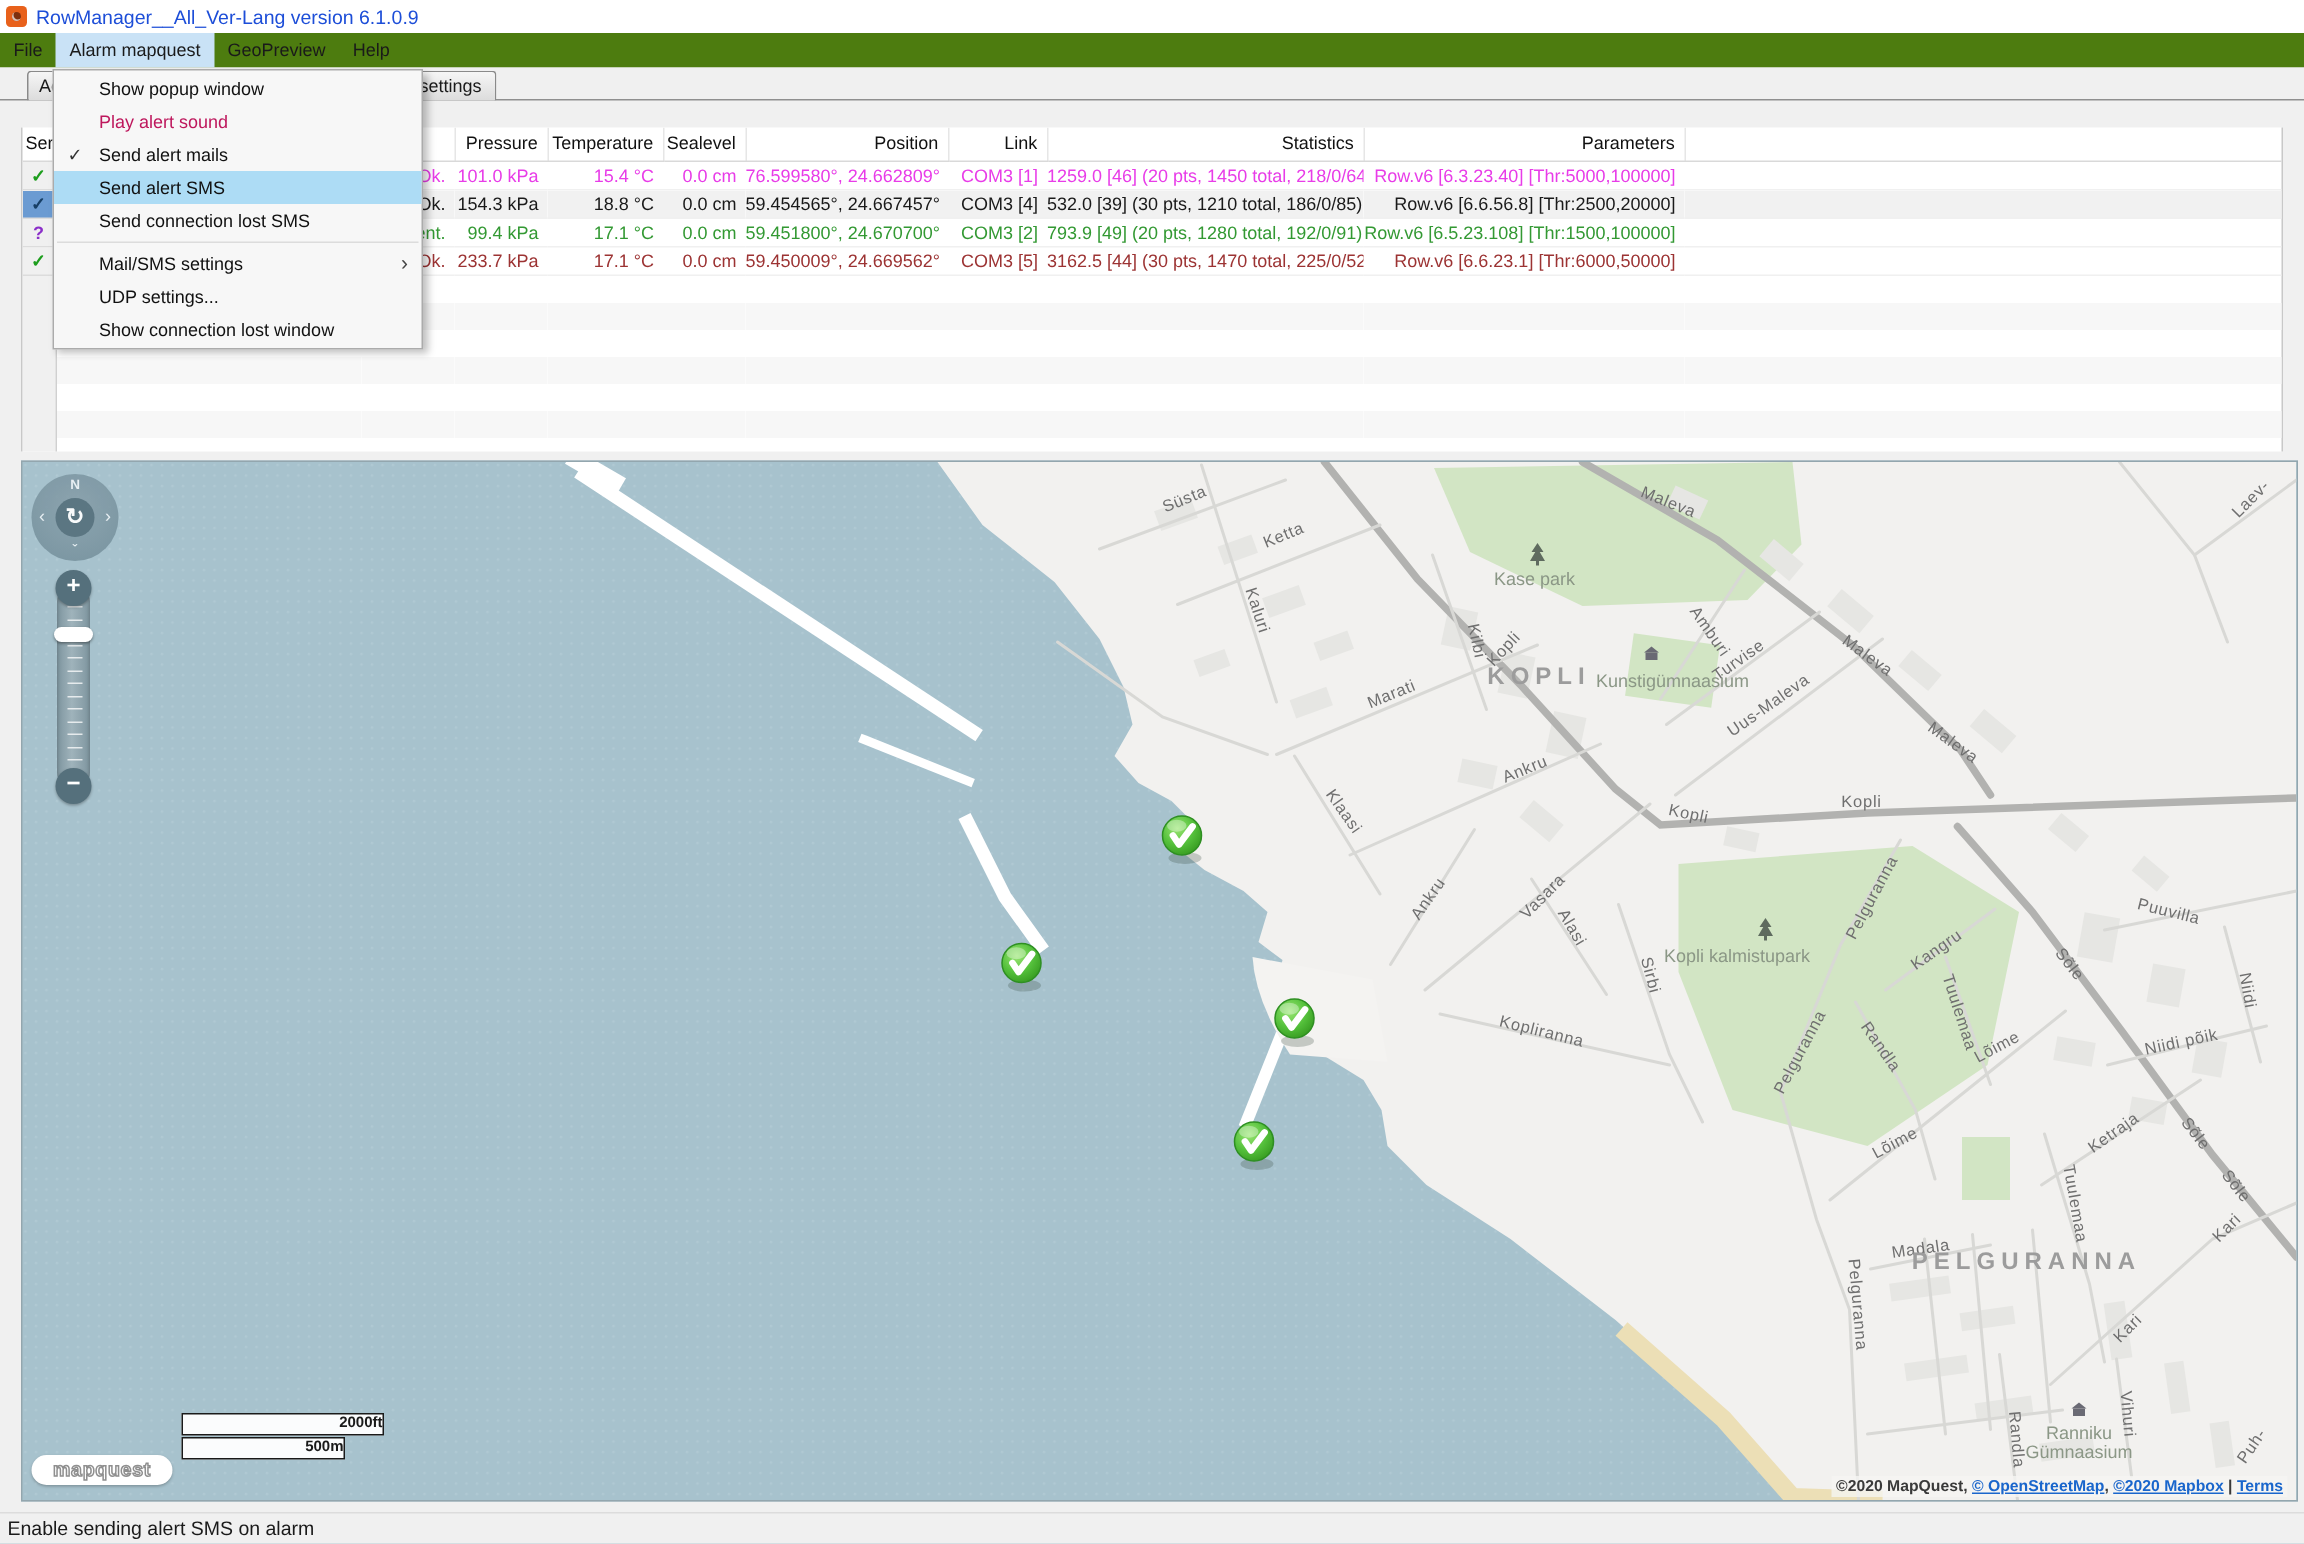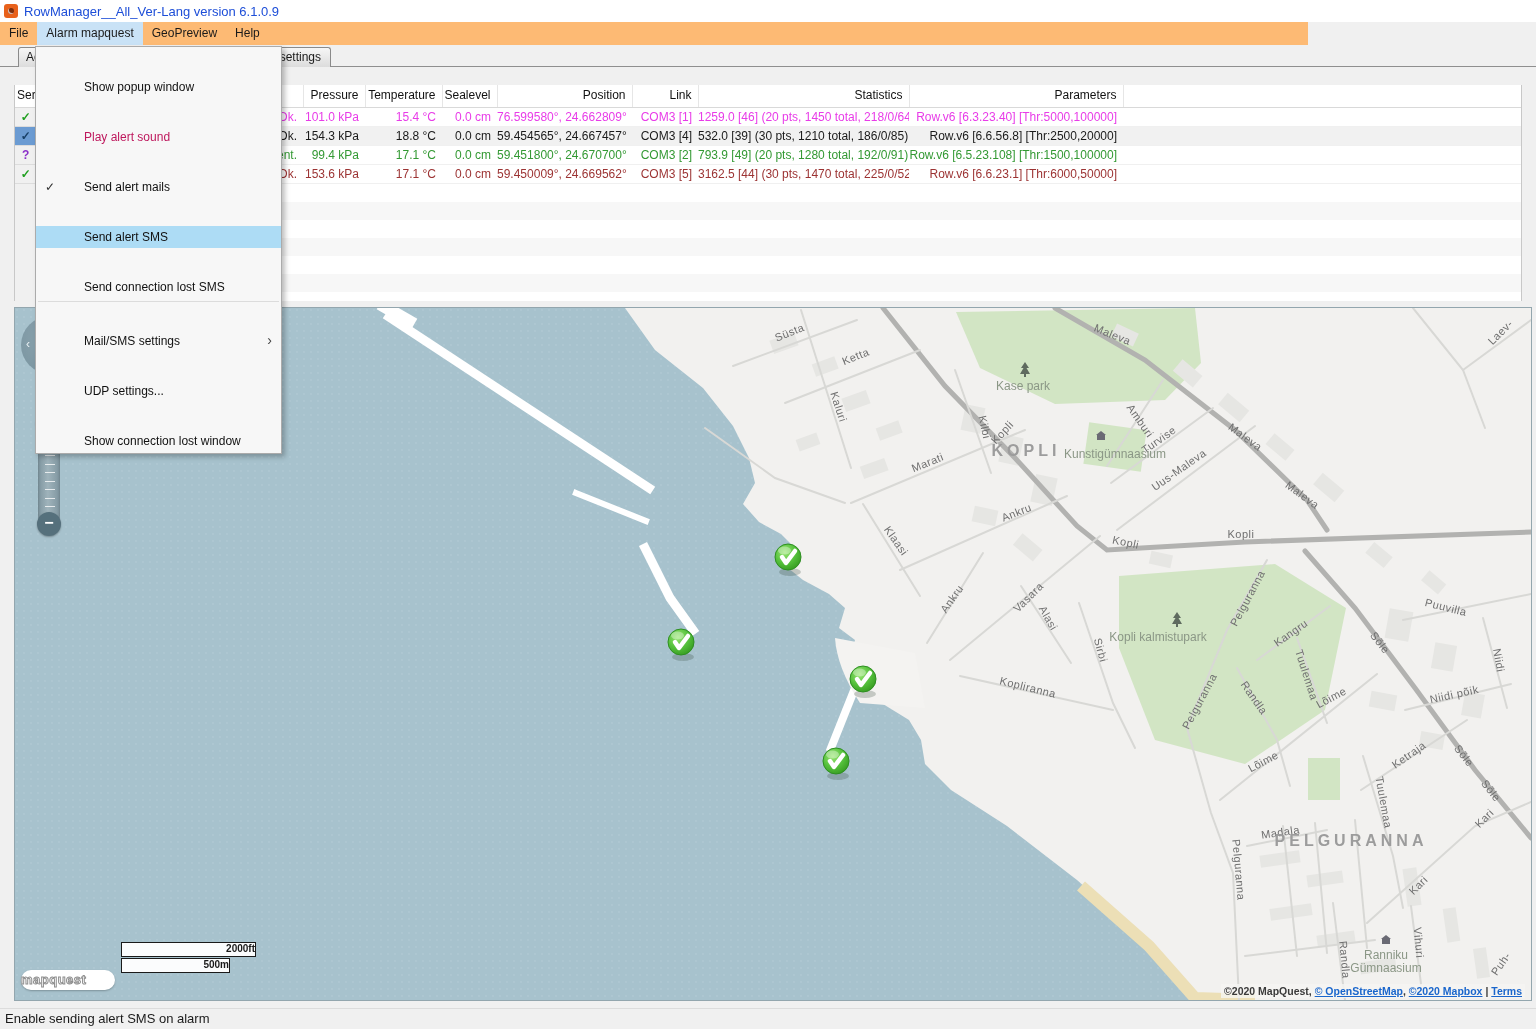--- a/index.html
+++ b/index.html
@@ -8,21 +8,21 @@
 
   
   #titlebar{position:absolute;left:0;top:0;width:1536px;height:22px;background:#ffffff;
             display:flex;align-items:center;gap:6px;padding-left:4px;box-sizing:border-box;}
   #appicon{width:14px;height:14px;border-radius:3px;background:#e8611b;position:relative;flex:0 0 auto;}
   #appicon::after{content:"";position:absolute;left:4px;top:4px;width:6px;height:6px;border-radius:50%;
                   background:#7d2f0e;box-shadow:inset 1px -1px 0 rgba(255,255,255,.7);}
   #apptitle{font-size:13px;color:#1d4ed8;}
 
   
-  #menubar{position:absolute;left:0;top:22px;width:1308px;height:23px;background:#fdba74;
+  #menubar{position:absolute;left:0;top:22px;width:1536px;height:23px;background:#4d7c0f;
            display:flex;align-items:stretch;border-bottom:0;}
   .mb{padding:4px 9px;cursor:default;}
   .mb.active{background:#c9e2f6;}
 
   
   #tabstrip{position:absolute;left:0;top:45px;width:1536px;height:22px;background:#f0f0f0;
             border-bottom:1px solid #8f8f8f;box-sizing:border-box;}
   .tab{position:absolute;top:2px;height:20px;background:linear-gradient(#f6f6f6,#dcdcdc);
        border:1px solid #8a8a8a;border-bottom:none;border-radius:3px 3px 0 0;box-sizing:border-box;
        font-size:12px;line-height:18px;overflow:hidden;white-space:nowrap;}
@@ -48,21 +48,21 @@
   #grid tr.selected td{background:#f1f1f1;}
   #grid tr.selected td.rh{background:#6b9bd2;}
   #grid tr.empty td{border-bottom:none;}
   #grid tr.stripe td{background:#f7f7f7;}
   #grid tr.stripe td.rh{background:#f0f0f0;}
   .ri{font-size:12px;}
 
   
   #alarm-menu{position:absolute;left:35px;top:46px;width:245px;background:#f7f7f7;
               border:1px solid #ababab;box-shadow:3px 3px 5px rgba(0,0,0,.25);z-index:50;padding:1px 0;}
-  .mi{position:relative;height:22px;line-height:22px;padding-left:48px;color:#111;margin-top:28px;}
+  .mi{position:relative;height:22px;line-height:22px;padding-left:30px;color:#111;}
   .mi .gut{position:absolute;left:9px;top:0;width:16px;color:#333;}
   .mi .sub{position:absolute;right:9px;top:-1px;font-size:14px;color:#444;}
   .mi.hl{background:#addcf5;}
   .mi.disabled{color:#be185d;}
   .msep{height:1px;background:#dcdcdc;margin:3px 2px;}
 
   
   #map{position:absolute;left:14px;top:307px;width:1516px;height:692px;border:1px solid #93a6ae;
        background:#a7c2cd;overflow:hidden;}
   #mapsvg{position:absolute;left:0;top:0;}
@@ -86,21 +86,21 @@
   #zoomctl{position:absolute;left:19px;top:72px;width:30px;height:156px;}
   #zoomtrack{position:absolute;left:4px;top:10px;width:22px;height:136px;border-radius:11px;
              background:linear-gradient(90deg,#7e959f,#9fb3bb 45%,#7e959f);box-shadow:inset 0 0 3px rgba(0,0,0,.25);}
   .ztick{position:absolute;left:7px;width:10px;height:1px;background:rgba(255,255,255,.75);}
   #zplus,#zminus{position:absolute;left:3px;width:24px;height:24px;border-radius:50%;background:#55707c;
                  color:#fff;text-align:center;line-height:22px;font-size:16px;font-weight:bold;box-shadow:0 1px 2px rgba(0,0,0,.3);}
   #zplus{top:0;} #zminus{top:132px;}
   #zhandle{position:absolute;left:2px;top:38px;width:26px;height:10px;border-radius:5px;background:#ffffff;
            box-shadow:0 1px 2px rgba(0,0,0,.4);}
   #mqlogo{position:absolute;left:6px;bottom:10px;width:94px;height:20px;border-radius:10px;background:#ffffff;
-          box-shadow:0 1px 2px rgba(0,0,0,.25);text-align:left;line-height:20px;
+          box-shadow:0 1px 2px rgba(0,0,0,.25);text-align:center;line-height:20px;
           font-weight:bold;font-size:13px;letter-spacing:.5px;color:#fff;
           -webkit-text-stroke:1px #8f8f8f;}
   #scales{position:absolute;left:106px;bottom:26px;text-align:right;}
   .scalebox{background:rgba(255,255,255,.95);border:1px solid #1a1a1a;font-size:10px;font-weight:bold;
             color:#1a1a1a;padding:0 0 0 3px;height:13px;line-height:12px;margin-bottom:1px;}
   #sc1{width:130px;} #sc2{width:104px;}
   #attn{position:absolute;right:6px;bottom:2px;font-size:10.5px;font-weight:bold;color:#3a3a3a;background:rgba(245,245,243,.8);padding:1px 3px;}
   #attn a{color:#1a66cc;text-decoration:underline;}
 
   
@@ -194,21 +194,21 @@
         <td>59.451800°, 24.670700°</td>
         <td>COM3 [2]</td>
         <td>793.9 [49] (20 pts, 1280 total, 192/0/91)</td>
         <td>Row.v6 [6.5.23.108] [Thr:1500,100000]</td>
         <td></td>
       </tr>
       <tr style="color: rgb(156, 51, 51);">
         <td class="rh"><span class="ri" style="color: rgb(30, 158, 30);">✓</span></td>
         <td></td>
         <td>Ok.</td>
-        <td>153.6 kPa</td>
+        <td>233.7 kPa</td>
         <td>17.1 °C</td>
         <td>0.0 cm</td>
         <td>59.450009°, 24.669562°</td>
         <td>COM3 [5]</td>
         <td>3162.5 [44] (30 pts, 1470 total, 225/0/52)</td>
         <td>Row.v6 [6.6.23.1] [Thr:6000,50000]</td>
         <td></td>
       </tr>
     <tr class="empty">
           <td class="rh"></td>

